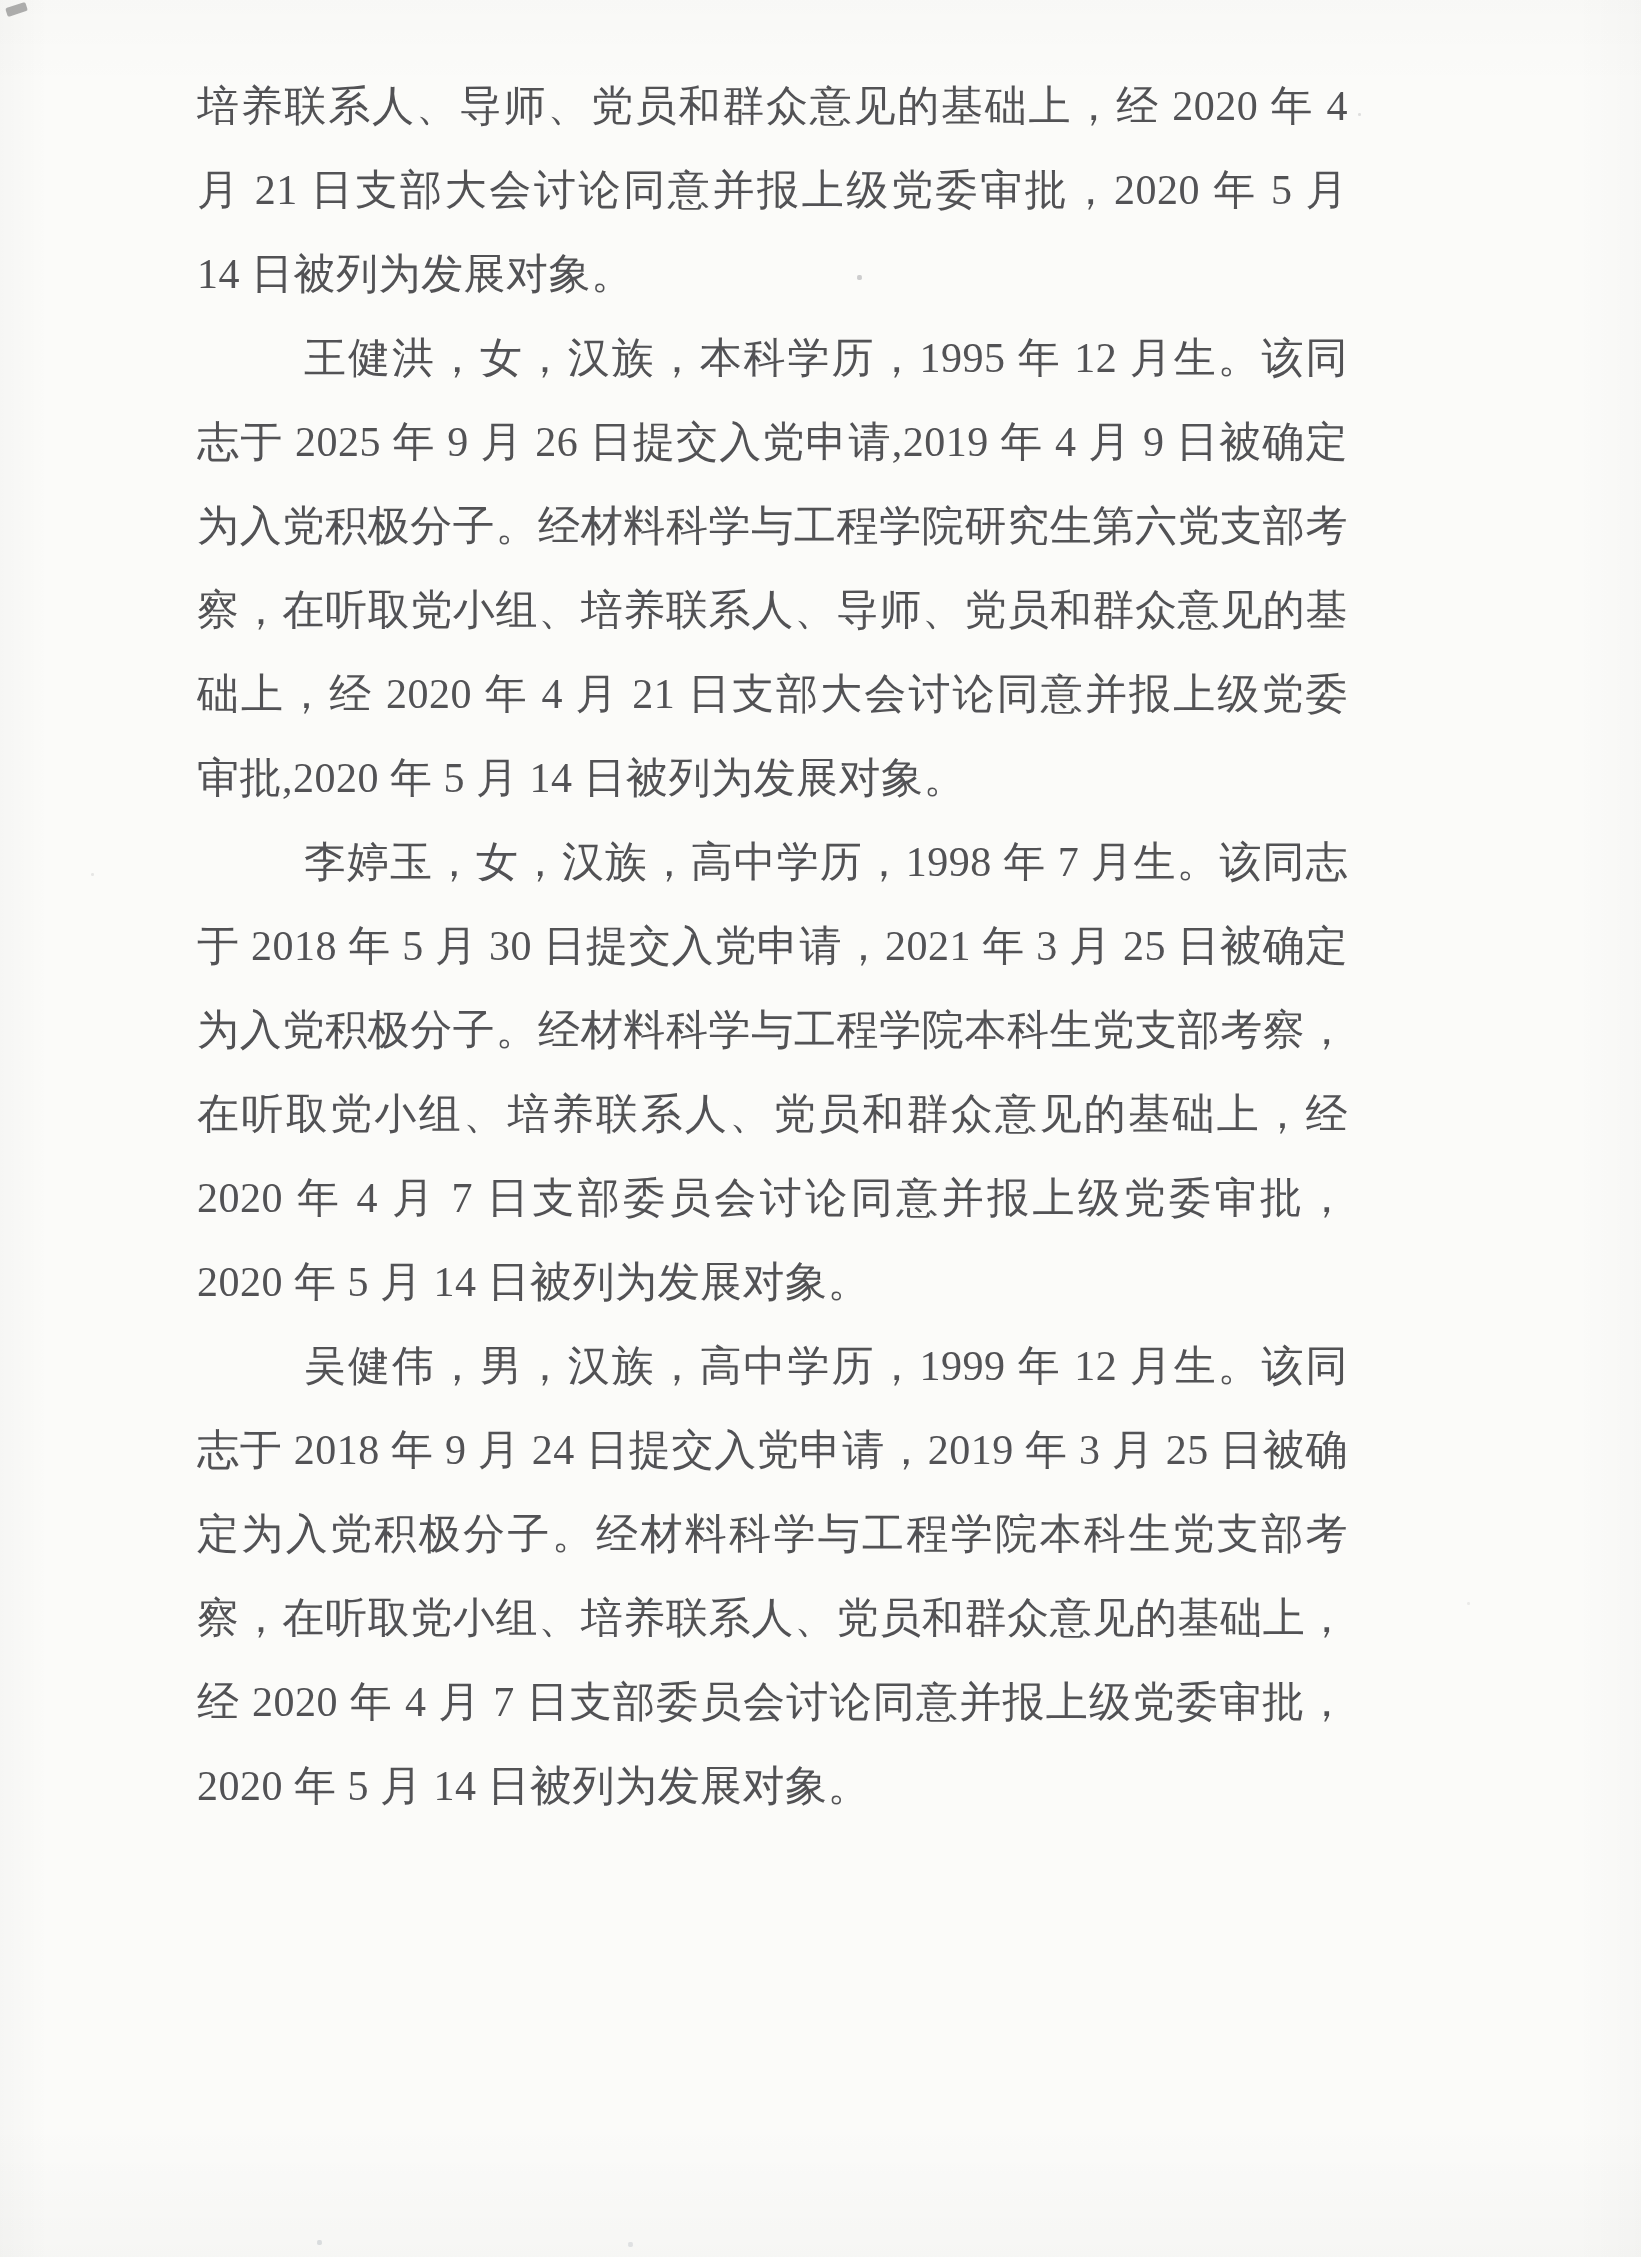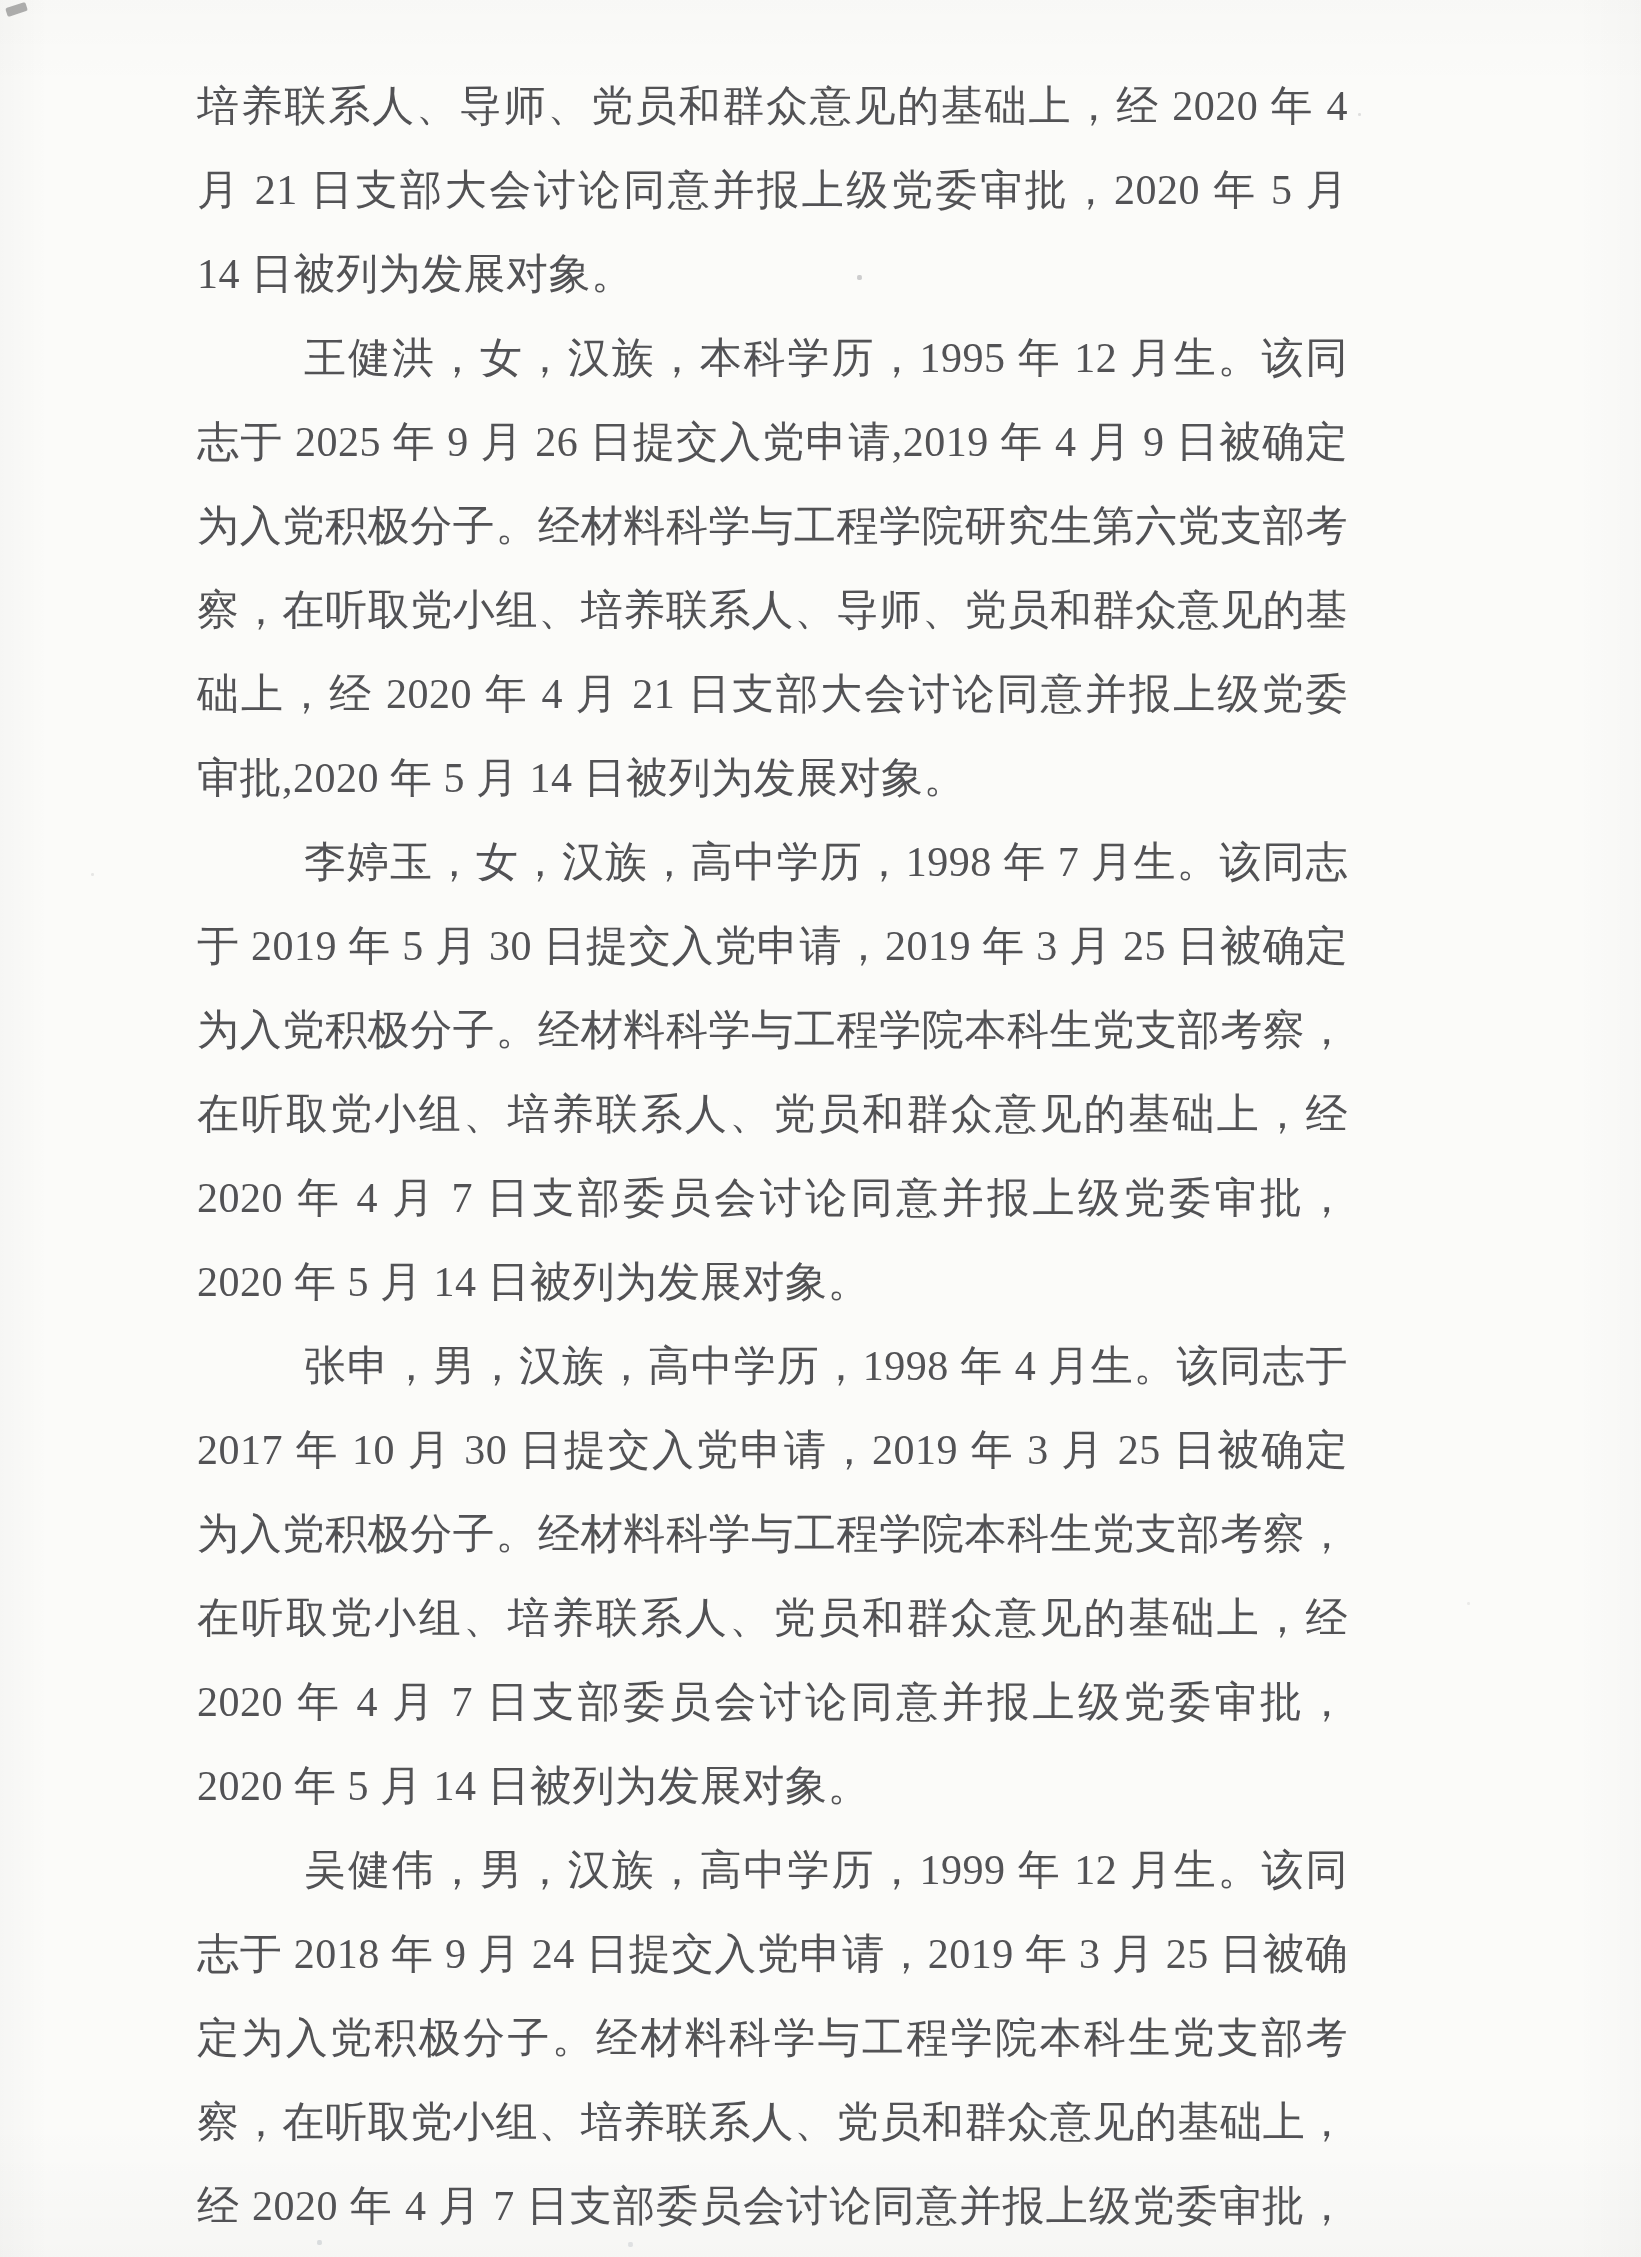--- a/index.html
+++ b/index.html
@@ -67,18 +67,17 @@
 </head>
 <body>
 
 <div class="page">
   <div class="corner-mark"></div>
   <div class="specks"></div>
 
   <div class="text-block">
     <p class="para">培养联系人、导师、党员和群众意见的基础上，经 2020 年 4 月 21 日支部大会讨论同意并报上级党委审批，2020 年 5 月 14 日被列为发展对象。</p>
     <p class="para indent">王健洪，女，汉族，本科学历，1995 年 12 月生。该同志于 2025 年 9 月 26 日提交入党申请,2019 年 4 月 9 日被确定为入党积极分子。经材料科学与工程学院研究生第六党支部考察，在听取党小组、培养联系人、导师、党员和群众意见的基础上，经 2020 年 4 月 21 日支部大会讨论同意并报上级党委审批,2020 年 5 月 14 日被列为发展对象。</p>
-    <p class="para indent">李婷玉，女，汉族，高中学历，1998 年 7 月生。该同志于 2019 年 5 月 30 日提交入党申请，2019 年 3 月 25 日被确定为入党积极分子。经材料科学与工程学院本科生党支部考察，在听取党小组、培养联系人、党员和群众意见的基础上，经 2020 年 4 月 7 日支部委员会讨论同意并报上级党委审批，2020 年 5 月 14 日被列为发展对象。</p>
-    <p class="para indent">张申，男，汉族，高中学历，1998 年 4 月生。该同志于 2017 年 10 月 30 日提交入党申请，2019 年 3 月 25 日被确定为入党积极分子。经材料科学与工程学院本科生党支部考察，在听取党小组、培养联系人、党员和群众意见的基础上，经 2020 年 4 月 7 日支部委员会讨论同意并报上级党委审批，2020 年 5 月 14 日被列为发展对象。</p>
+    <p class="para indent">李婷玉，女，汉族，高中学历，1998 年 7 月生。该同志于 2018 年 5 月 30 日提交入党申请，2021 年 3 月 25 日被确定为入党积极分子。经材料科学与工程学院本科生党支部考察，在听取党小组、培养联系人、党员和群众意见的基础上，经 2020 年 4 月 7 日支部委员会讨论同意并报上级党委审批，2020 年 5 月 14 日被列为发展对象。</p>
     <p class="para indent">吴健伟，男，汉族，高中学历，1999 年 12 月生。该同志于 2018 年 9 月 24 日提交入党申请，2019 年 3 月 25 日被确定为入党积极分子。经材料科学与工程学院本科生党支部考察，在听取党小组、培养联系人、党员和群众意见的基础上，经 2020 年 4 月 7 日支部委员会讨论同意并报上级党委审批，2020 年 5 月 14 日被列为发展对象。</p>
   </div>
 </div>
 
 
 </body></html>

